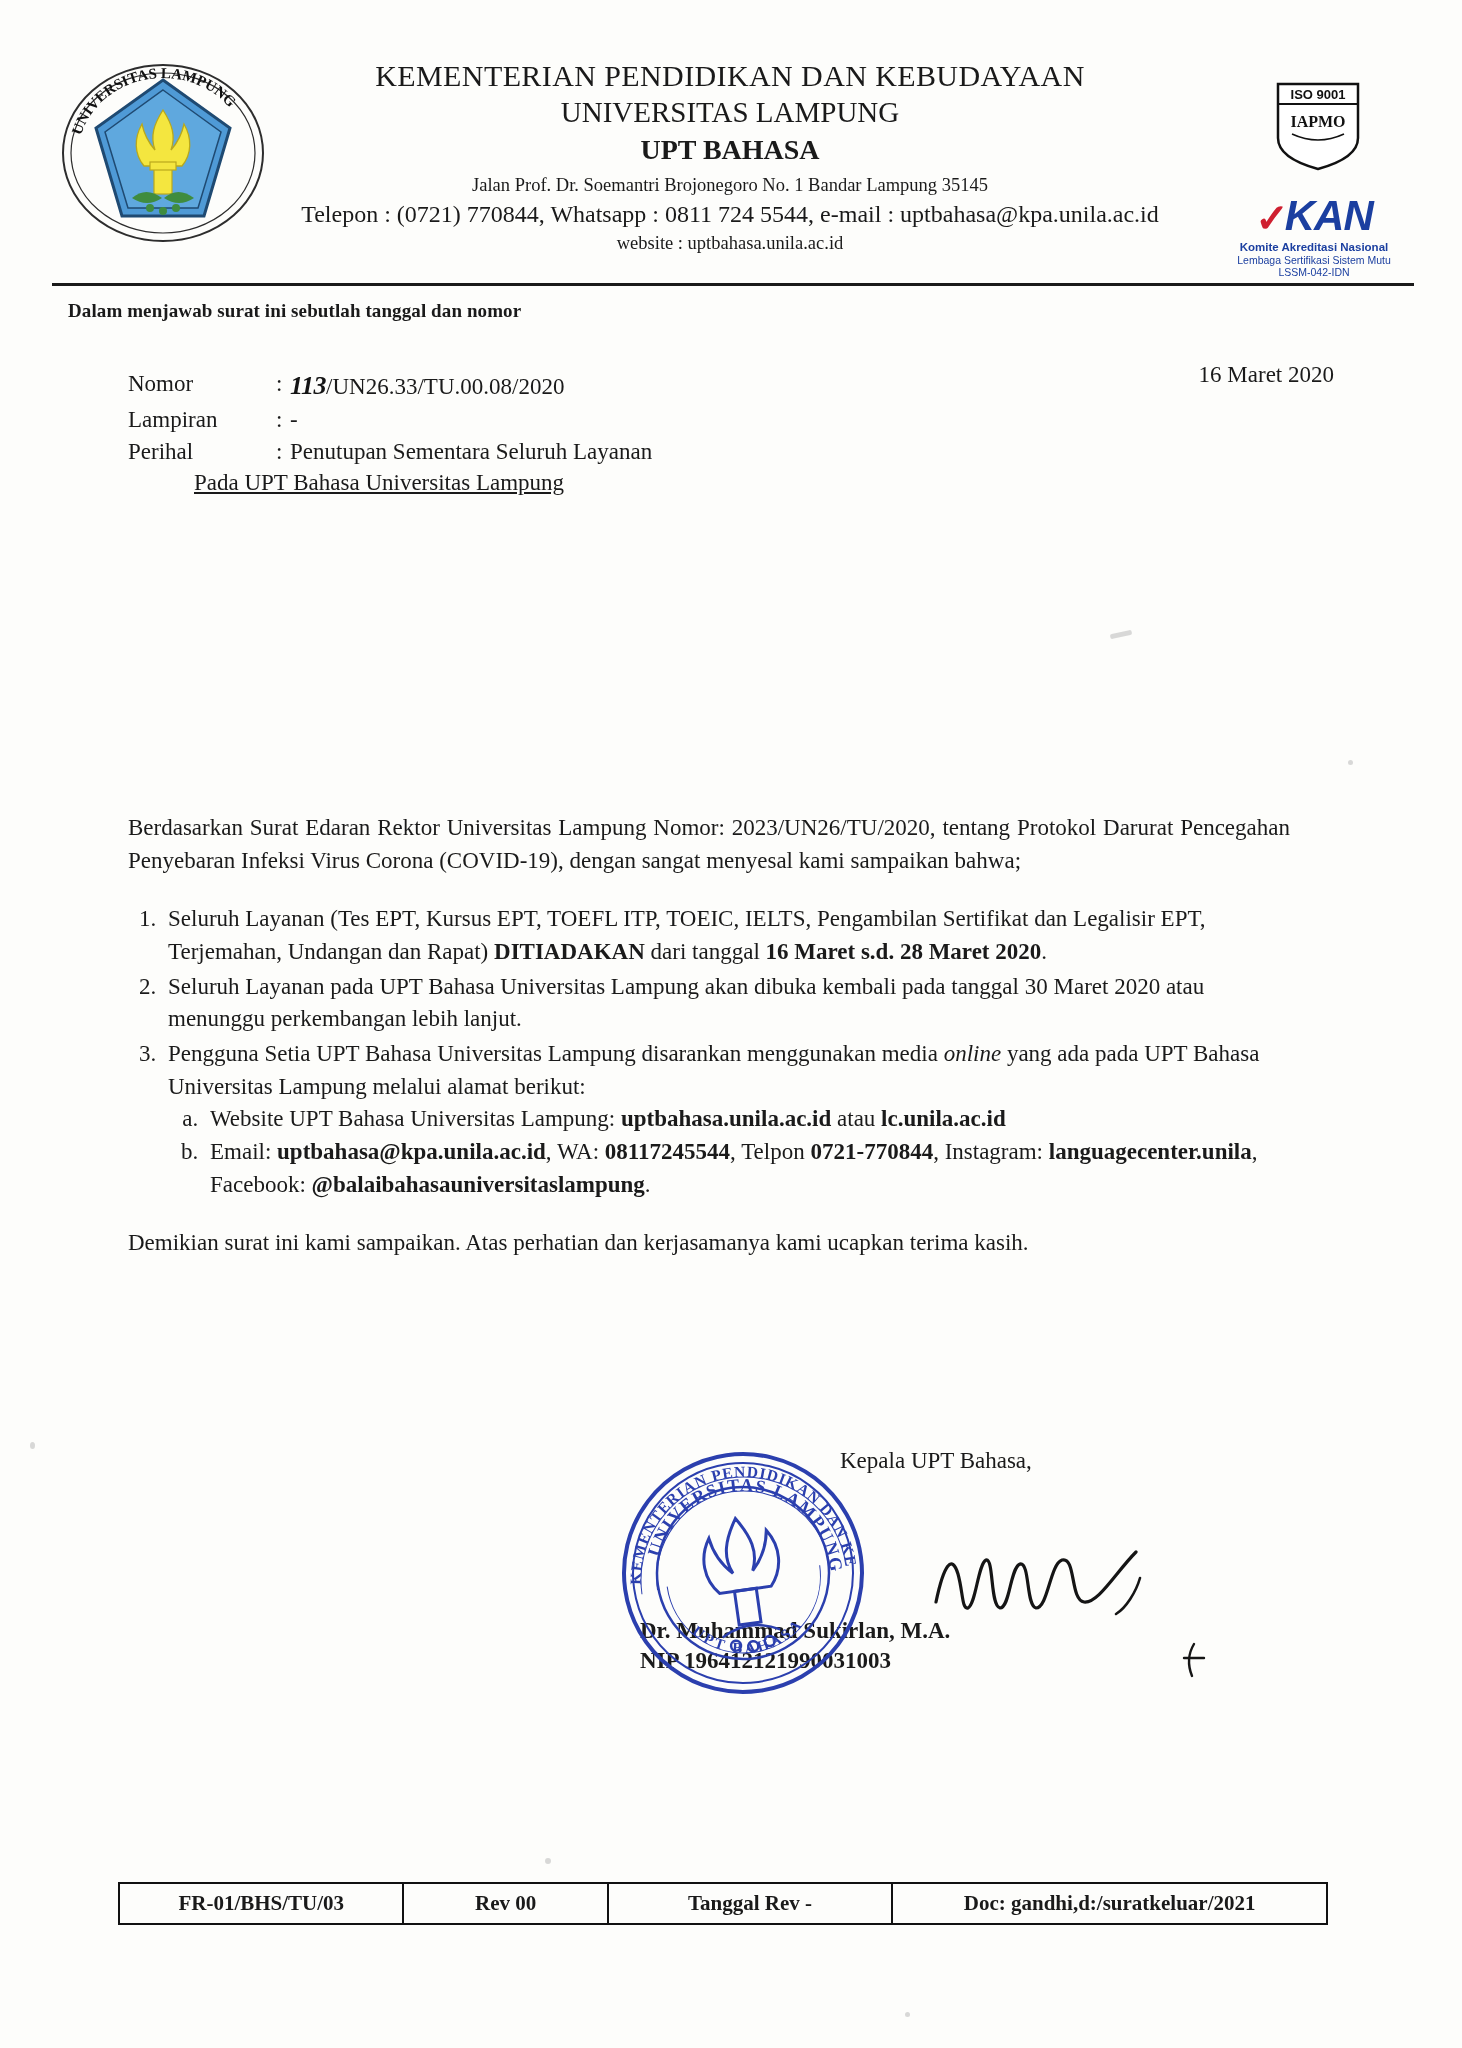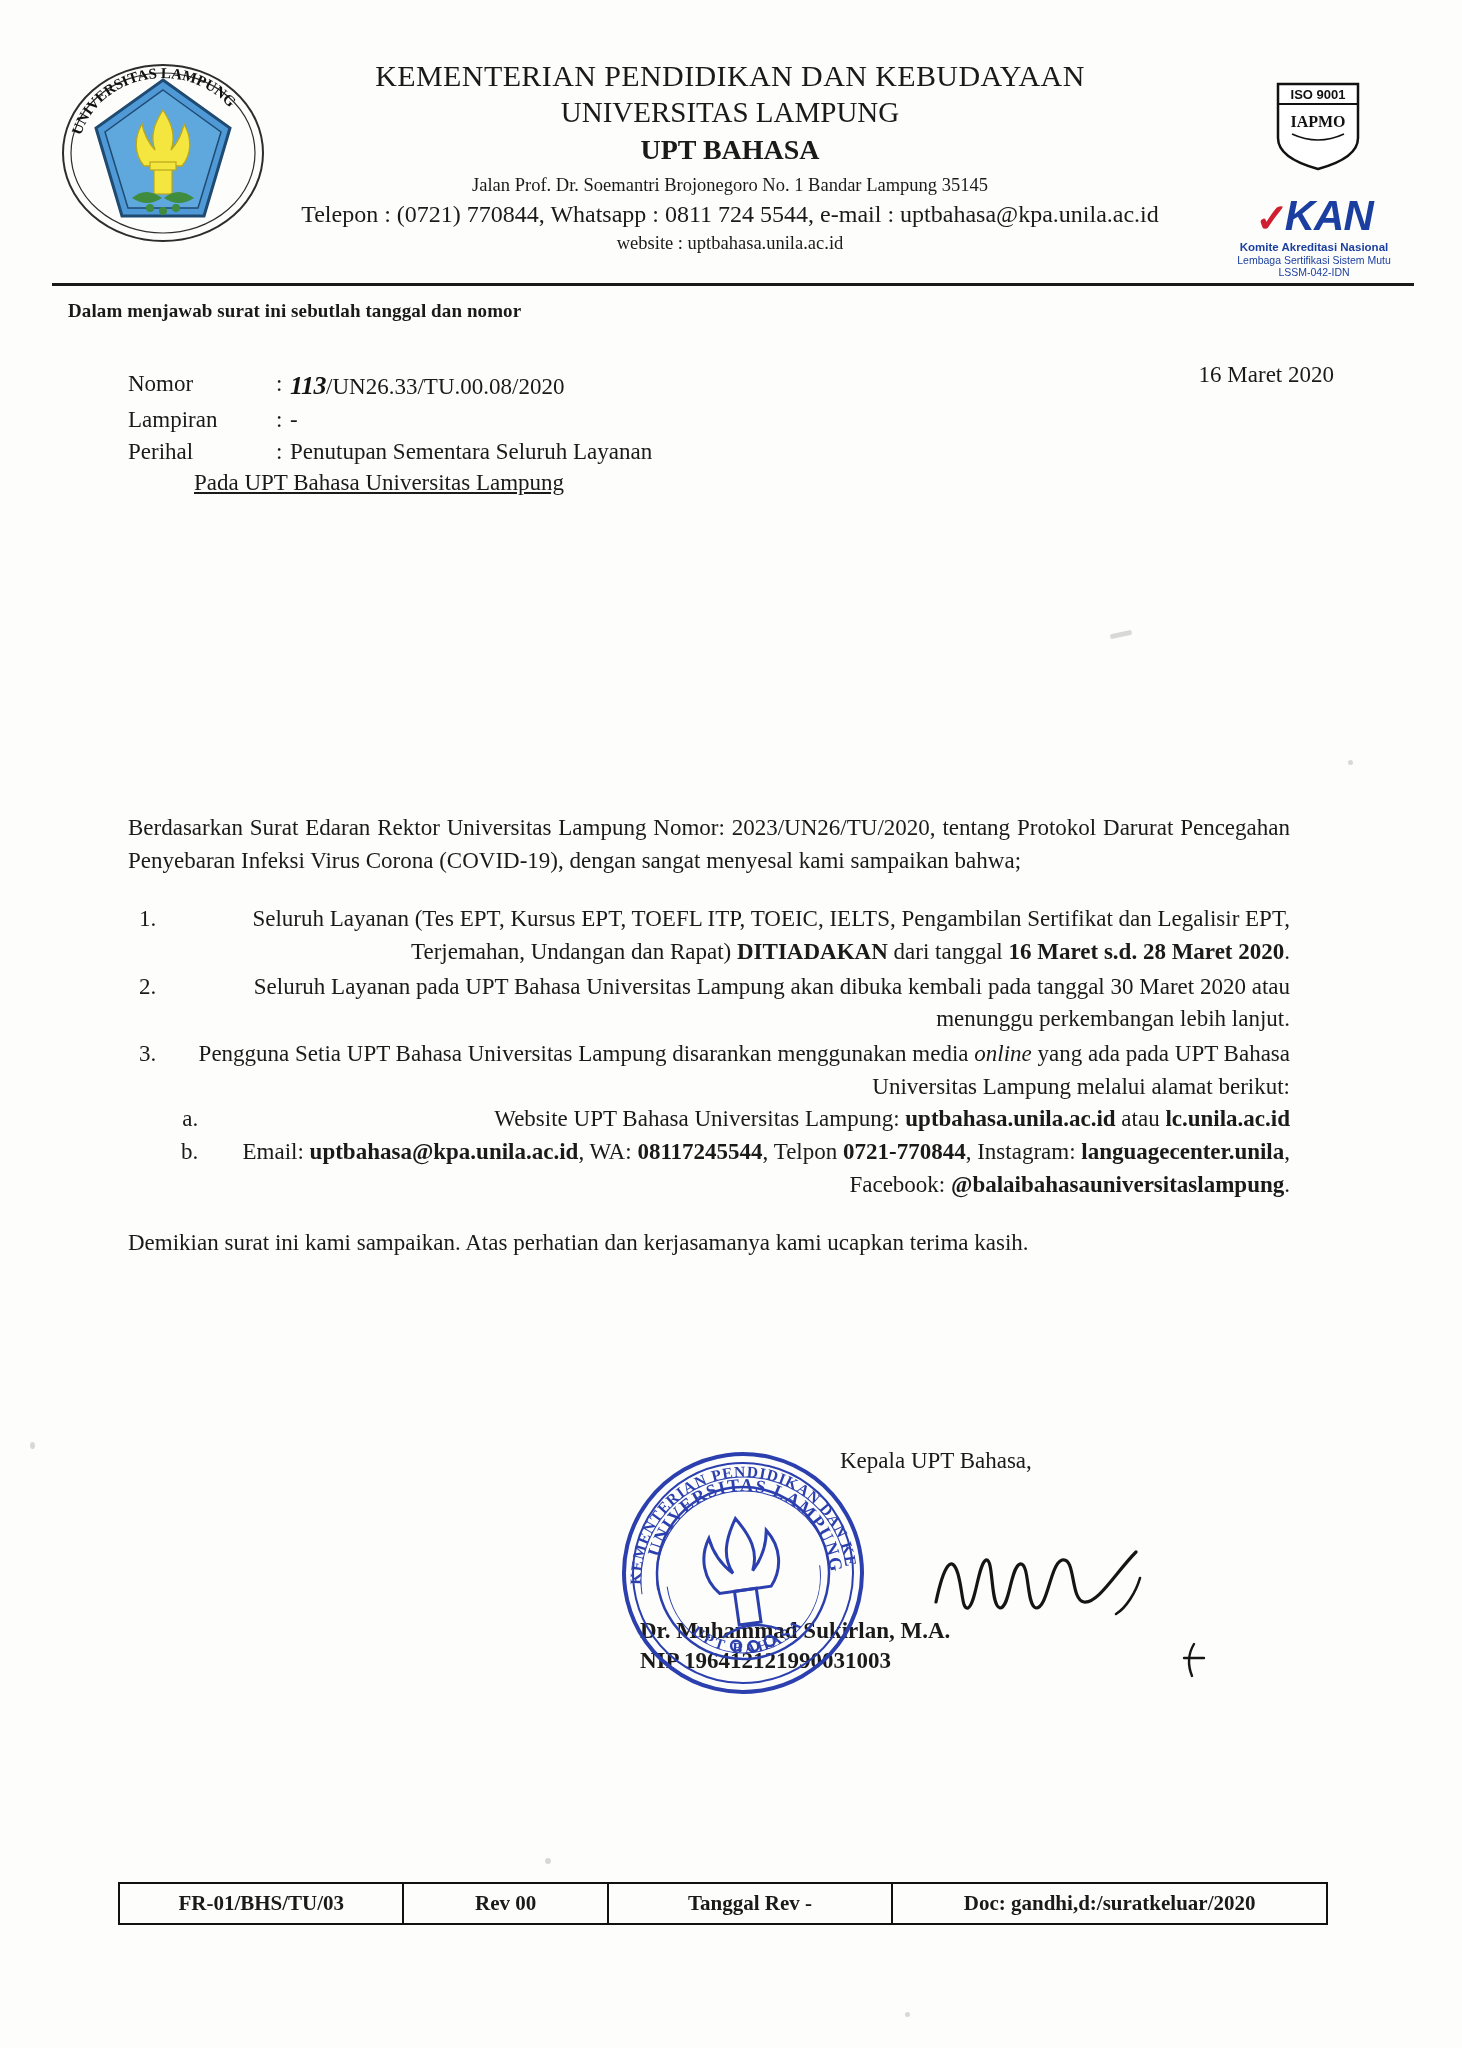--- a/index.html
+++ b/index.html
@@ -208,21 +208,20 @@
     font-size: 23px;
     line-height: 1.42;
   }
   .para {
     text-align: justify;
   }
   ol.items {
     margin: 26px 0 0 0;
     padding-left: 34px;
     list-style-type: decimal;
-    text-align: right;
   }
   ol.items > li {
     margin-bottom: 2px;
     padding-left: 6px;
   }
   ol.sub {
     margin: 0 0 0 0;
     padding-left: 36px;
     list-style-type: lower-alpha;
   }
@@ -478,21 +477,21 @@
       <path d="M6 18 H 26" stroke="#151515" stroke-width="2.4" fill="none" stroke-linecap="round"></path>
     </svg>
   </div>
 
   <table class="footer-table">
     <tbody>
         <tr>
       <td class="fc1">FR-01/BHS/TU/03</td>
       <td class="fc2">Rev 00</td>
       <td class="fc3">Tanggal Rev -</td>
-      <td class="fc4">Doc: gandhi,d:/suratkeluar/2020</td>
+      <td class="fc4">Doc: gandhi,d:/suratkeluar/2021</td>
     </tr>
   </tbody>
     </table>
 
   <span class="speck" style="left:1348px; top:760px; width:5px; height:5px;"></span>
   <span class="speck" style="left:30px; top:1442px; width:5px; height:7px;"></span>
   <span class="speck" style="left:1110px; top:632px; width:22px; height:5px; border-radius:2px; transform:rotate(-12deg);"></span>
   <span class="speck" style="left:545px; top:1858px; width:6px; height:6px;"></span>
   <span class="speck" style="left:905px; top:2012px; width:5px; height:5px;"></span>
 

